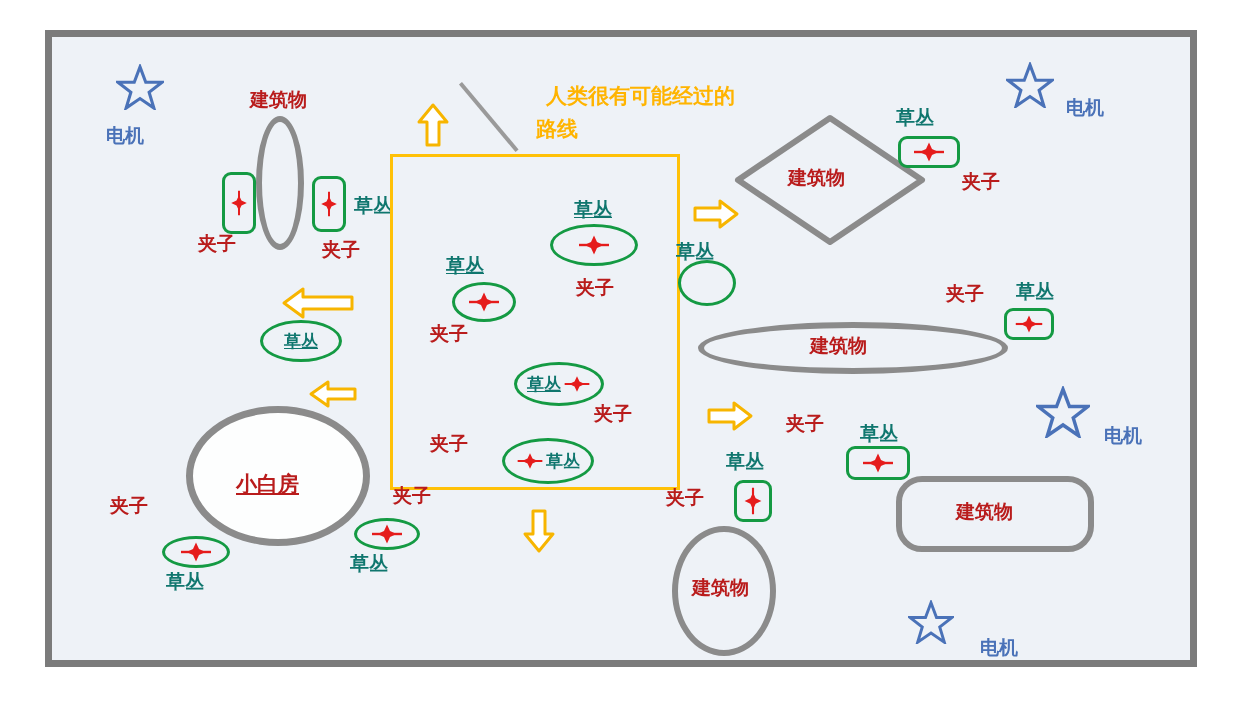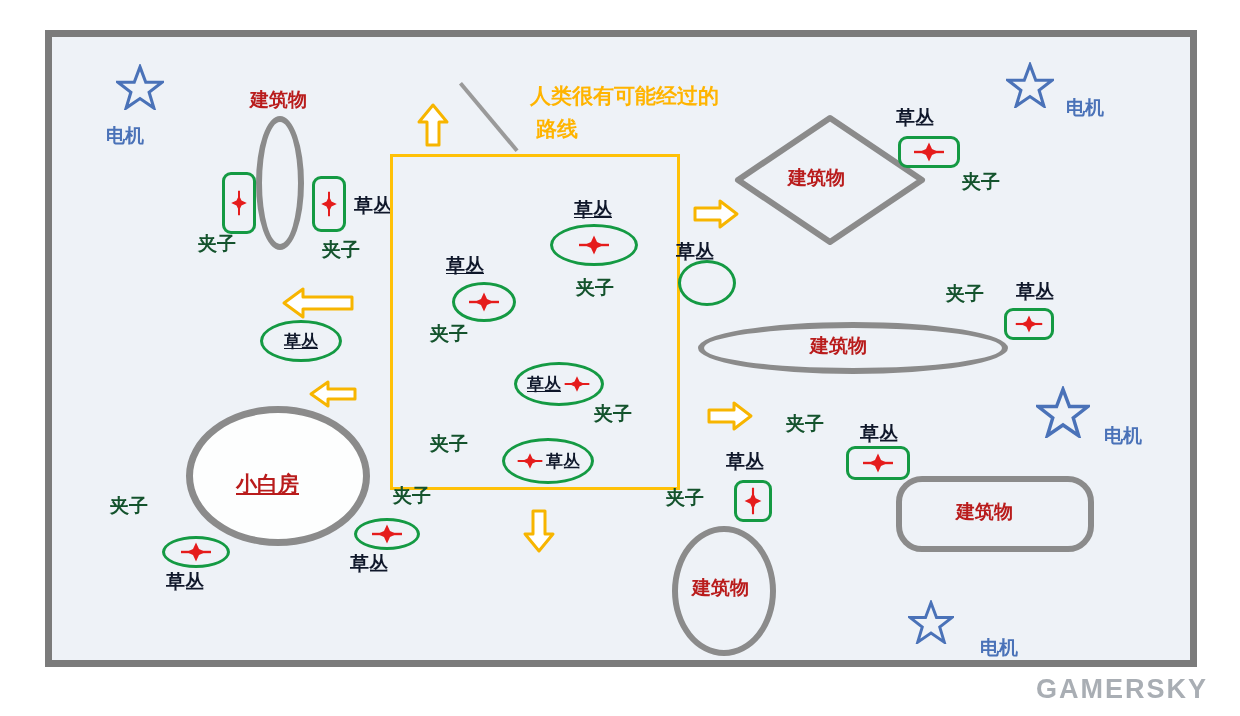--- a/index.html
+++ b/index.html
@@ -2,22 +2,22 @@
 <html><head>
 <meta charset="utf-8">
 <style>
   html,body{margin:0;padding:0;background:#fff;}
   .stage{position:relative;width:1240px;height:716px;background:#ffffff;overflow:hidden;
          font-family:"Liberation Sans",sans-serif;}
   .frame{position:absolute;left:45px;top:30px;width:1152px;height:637px;box-sizing:border-box;
          border:7px solid #7b7b7b;background:#eef2f7;}
   .el{position:absolute;}
   .lbl{position:absolute;font-weight:700;font-size:19px;white-space:nowrap;line-height:1.1;}
-  .g{color:#0f172a;}
-  .r{color:#14532d;}
+  .g{color:#0f766e;}
+  .r{color:#b91c1c;}
   .b{color:#4a72b8;}
   .k{color:#b91c1c;}
   .y{color:#ffb400;}
   .u{text-decoration:underline;}
   .grass-e{position:absolute;box-sizing:border-box;border:3px solid #149a43;border-radius:50%;
            display:flex;align-items:center;justify-content:center;gap:2px;}
   .grass-r{position:absolute;box-sizing:border-box;border:3px solid #149a43;border-radius:9px;
            display:flex;align-items:center;justify-content:center;}
   .gray-e{position:absolute;box-sizing:border-box;border:6px solid #8b8b8b;border-radius:50%;}
   .gray-rr{position:absolute;box-sizing:border-box;border:6px solid #8b8b8b;border-radius:26px;}
@@ -70,21 +70,21 @@
     </svg>
   </div>
   <span class="lbl r" style="left:198px;top:234px;">夹子</span>
   <span class="lbl r" style="left:322px;top:240px;">夹子</span>
   <span class="lbl g" style="left:354px;top:196px;">草丛</span>
 
   <svg class="el" style="left:416px;top:102px;" width="34" height="46" viewBox="0 0 34 46">
     <path d="M17 3 L31 20 L23 20 L23 43 L11 43 L11 20 L3 20 Z" fill="#ffffff" stroke="#f7b500" stroke-width="3" stroke-linejoin="round"></path>
   </svg>
   <div class="diag" style="left:462px;top:82px;"></div>
-  <span class="lbl y" style="left:530px;top:84px;font-size:21px;">人类很有可能经过的</span>
+  <span class="lbl y" style="left:546px;top:84px;font-size:21px;">人类很有可能经过的</span>
   <span class="lbl y" style="left:536px;top:118px;font-size:21px;font-family:Liberation Serif, serif;">路线</span>
 
   <div class="route-rect" style="left:390px;top:154px;width:290px;height:336px;"></div>
 
   <span class="lbl g u" style="left:574px;top:200px;">草丛</span>
   <div class="grass-e" style="left:550px;top:224px;width:88px;height:42px;">
     <svg width="34" height="22" viewBox="0 0 34 22">
       <line x1="2" y1="11" x2="32" y2="11" stroke="#e51c1c" stroke-width="2.4"></line>
       <path d="M17 1.5 L20 8 L26.5 11 L20 14 L17 20.5 L14 14 L7.5 11 L14 8 Z" fill="#e51c1c"></path>
     </svg>
@@ -206,14 +206,13 @@
   <svg class="el" style="left:522px;top:506px;" width="34" height="50" viewBox="0 0 34 46">
     <path d="M17 43 L3 26 L11 26 L11 3 L23 3 L23 26 L31 26 Z" fill="#ffffff" stroke="#f7b500" stroke-width="3" stroke-linejoin="round"></path>
   </svg>
 
   <div class="gray-e" style="left:672px;top:526px;width:104px;height:130px;"></div>
   <span class="lbl k" style="left:692px;top:578px;">建筑物</span>
 
   <div class="gray-rr" style="left:896px;top:476px;width:198px;height:76px;"></div>
   <span class="lbl k" style="left:956px;top:502px;">建筑物</span>
 
-  <span class="wm" style="left:1036px;top:674px;">GAMERSKY</span>
 </div>
 
 </body></html>

